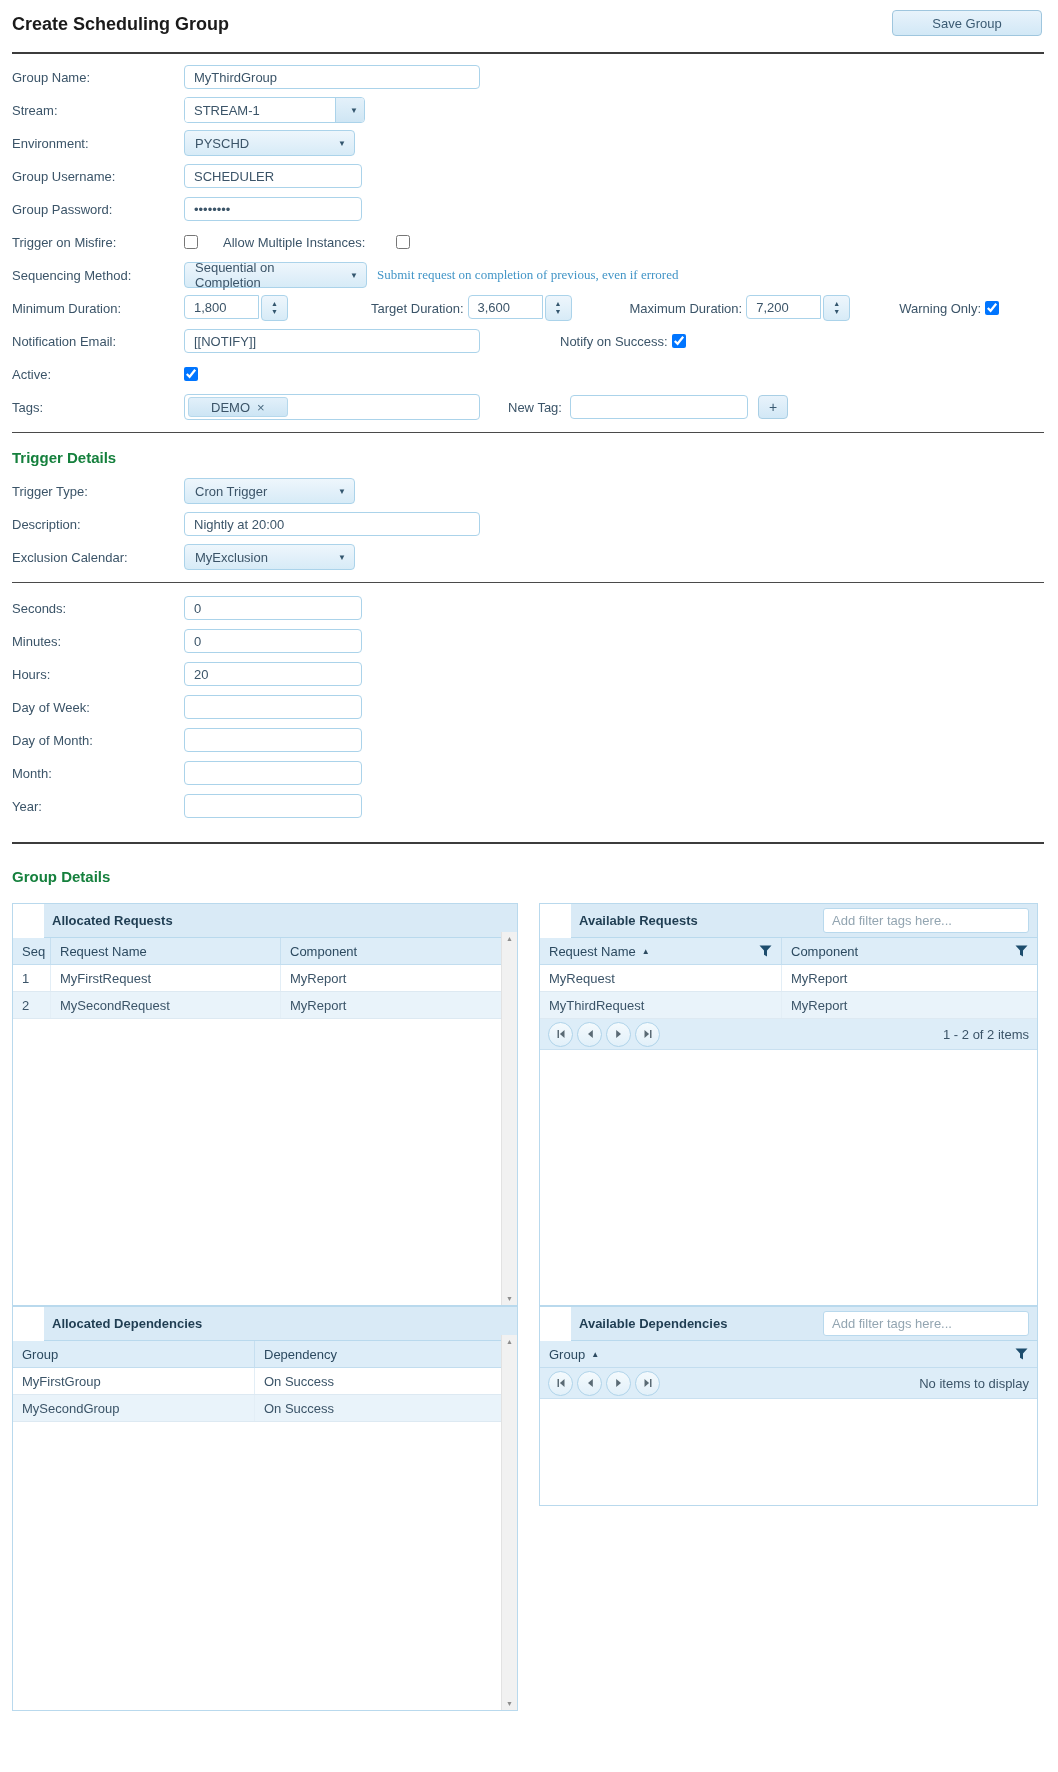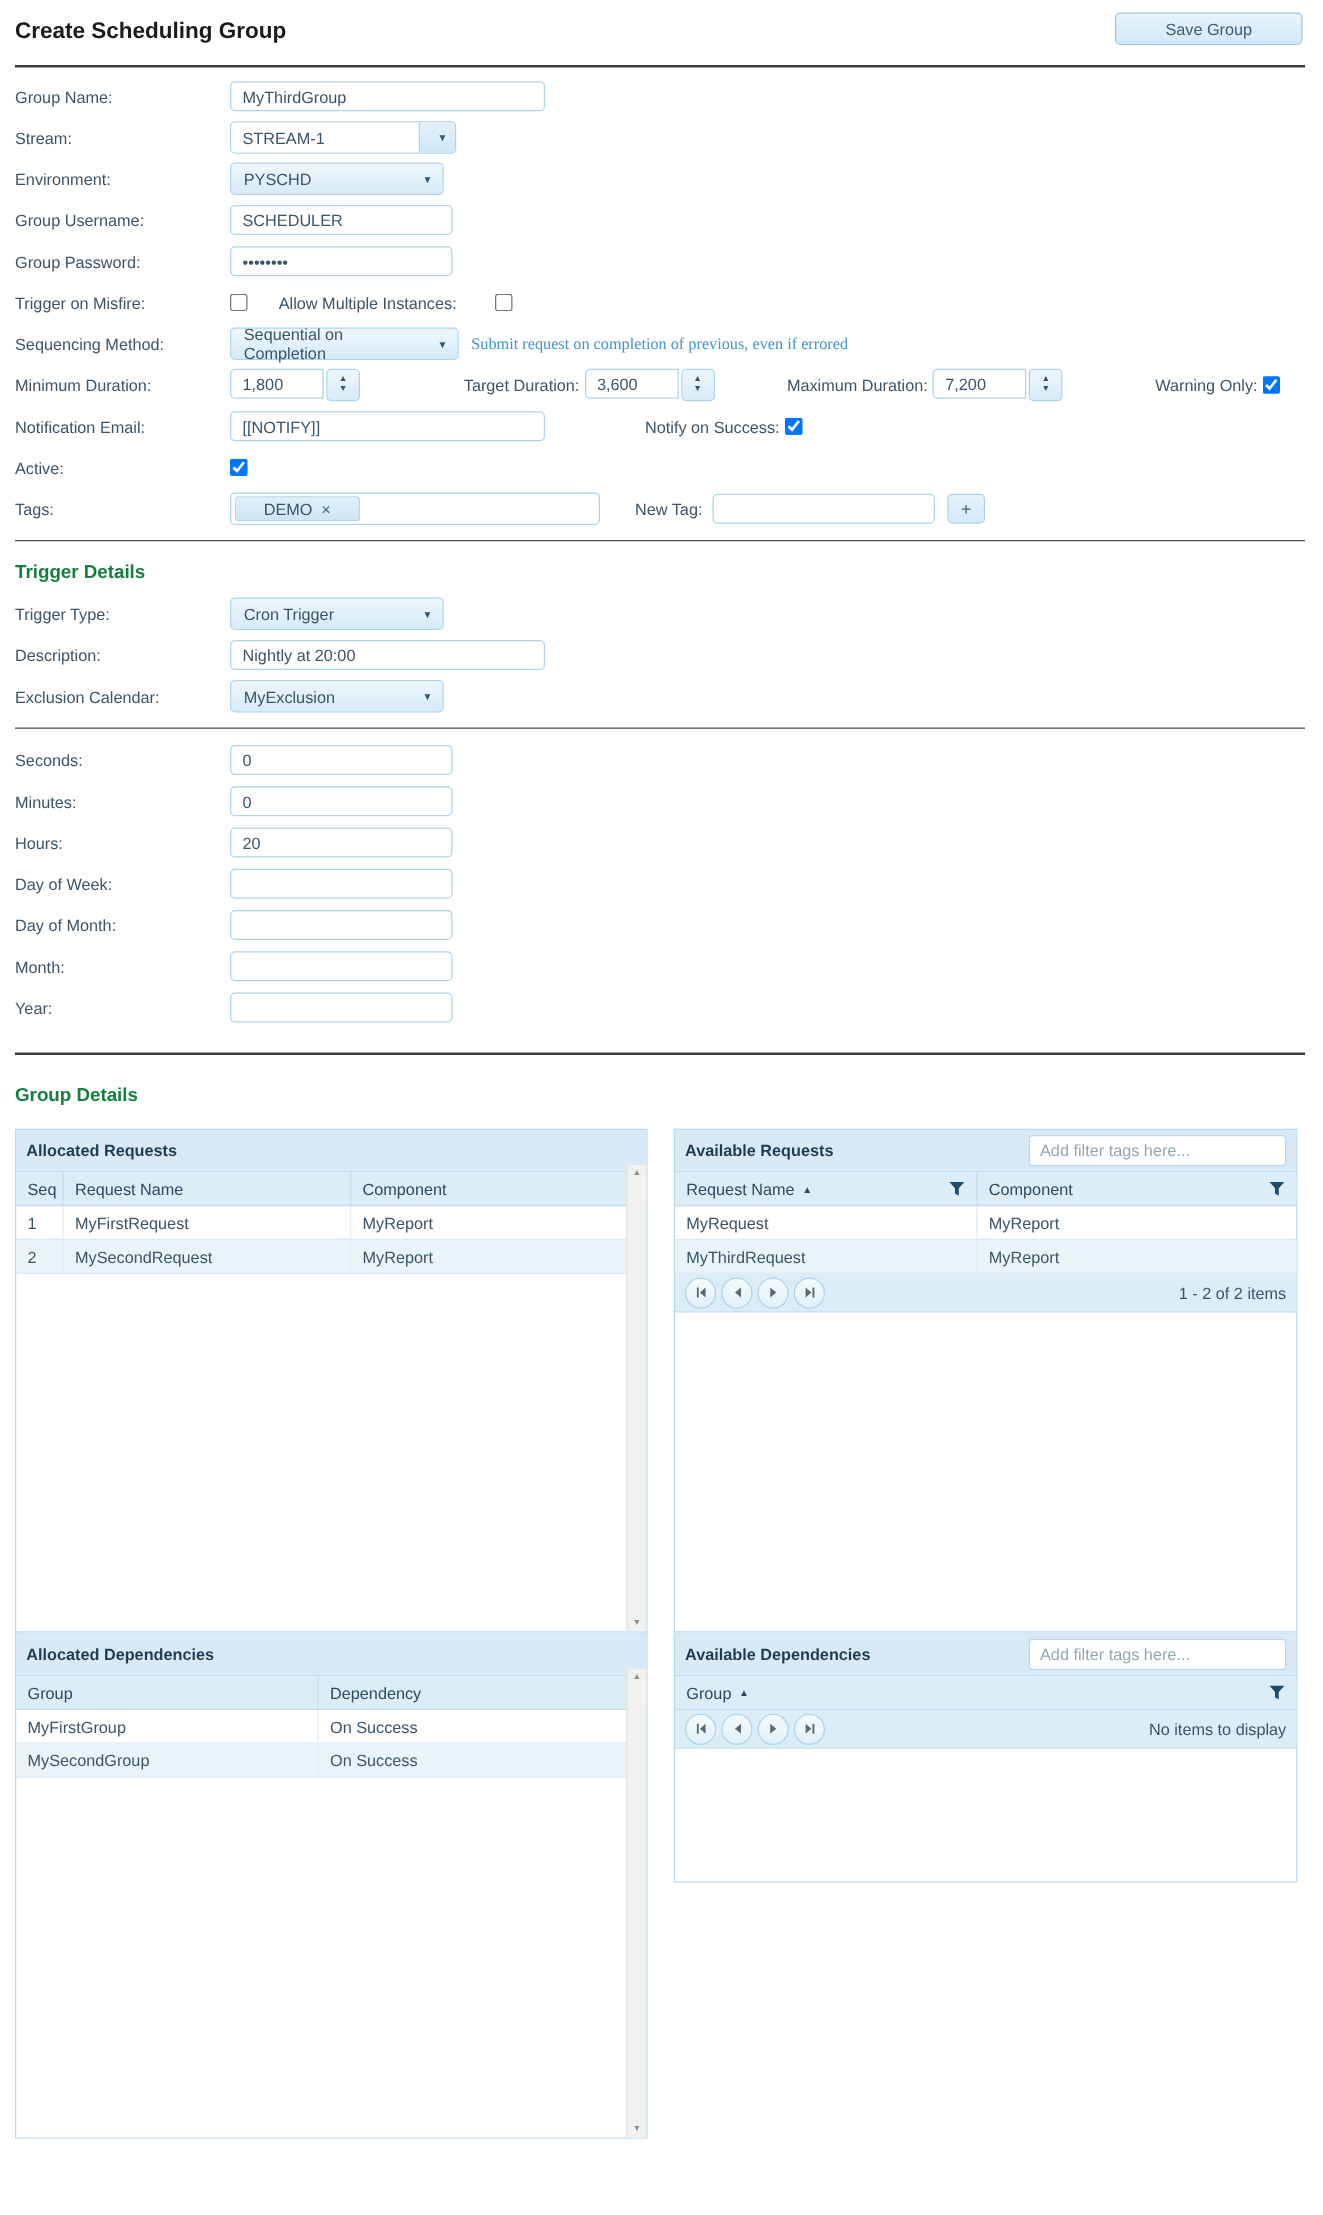--- a/index.html
+++ b/index.html
@@ -26,21 +26,21 @@
   .rule-thin { border:none; border-top:1px solid #4a4a4a; margin:12px 0; }
 
   
   .form-row { display:flex; align-items:center; margin:7px 0; min-height:26px; }
   .flabel { width:172px; flex:none; color:#3b5468; }
   .txt {
     height:24px; border:1px solid #abd3ea; border-radius:4px;
     padding:0 9px; font-family:inherit; font-size:13px; color:#3b5468;
     background:#fff; outline:none;
   }
-  .w296 { width:252px; } .w178 { width:178px; } .w75 { width:75px; }
+  .w296 { width:296px; } .w178 { width:178px; } .w75 { width:75px; }
   ::placeholder { color:#93a5b1; opacity:1; }
 
   
   .ddl {
     display:inline-flex; align-items:center; justify-content:space-between;
     height:26px; padding:0 8px 0 10px;
     background:linear-gradient(#eef6fc,#d7ebf7);
     border:1px solid #abd3ea; border-radius:4px;
     color:#3b5468; cursor:pointer;
   }
@@ -90,21 +90,21 @@
   .section-heading { font-size:15px; font-weight:bold; color:#15803d; margin:16px 0 12px 0; }
   .inline-label { color:#3b5468; }
   input[type="checkbox"] { width:14px; height:14px; }
 
   
   .panels-grid { display:grid; grid-template-columns:506px 499px; column-gap:21px; align-items:start; margin-top:18px; }
   .panel { border:1px solid #b9d9ed; background:#fff; position:relative; }
   .h403 { height:403px; } .h405 { height:405px; } .h200 { height:200px; }
   .panel-titlebar {
     height:34px; background:#d9eaf6; border-bottom:1px solid #b9d9ed;
-    display:flex; align-items:center; justify-content:space-between; padding:0 8px;
+    display:flex; align-items:center; justify-content:space-between; padding:0 8px;margin-left:31px;
   }
   .panel-title { font-weight:bold; color:#1f3d52; }
   .filter-input {
     width:206px; height:25px; border:1px solid #b9d9ed; border-radius:3px;
     padding:0 8px; font:inherit; color:#3b5468; outline:none; background:#fff;
   }
   .grid-header { display:flex; background:#ddedf8; border-bottom:1px solid #c2ddef; height:27px; }
   .gh-cell {
     display:flex; align-items:center; padding:0 9px; color:#2c4a60;
     border-right:1px solid #c6dff0; cursor:pointer;
@@ -225,21 +225,21 @@
       </span>
     </span>
     <span class="inline-label" style="margin-left:58px;">Maximum Duration:</span>
     <span class="spin-wrap" style="margin-left:4px;">
       <input class="txt w75" type="text" value="7,200" style="">
       <span class="spinner">
         <span>▲</span>
         <span>▼</span>
       </span>
     </span>
-    <span class="inline-label" style="margin-left:74px;">Warning Only:</span>
+    <span class="inline-label" style="margin-left:49px;">Warning Only:</span>
     <input type="checkbox" style="margin-left: 4px;" checked="">
   </div>
 
   <div class="form-row">
     <span class="flabel">Notification Email:</span>
     <input class="txt w296" type="text" value="[[NOTIFY]]" style="">
     <span class="inline-label" style="margin-left:80px;">Notify on Success:</span>
     <input type="checkbox" style="margin-left: 4px;" checked="">
   </div>
 

